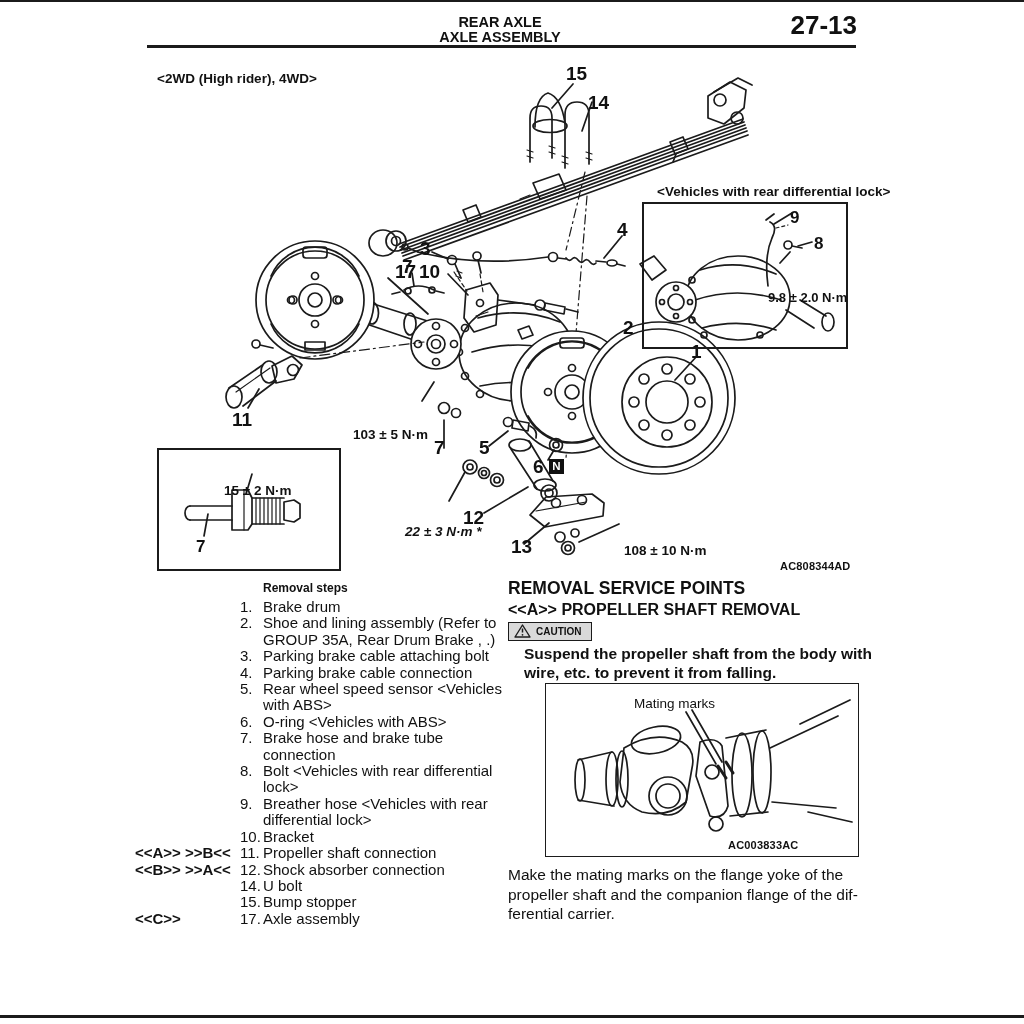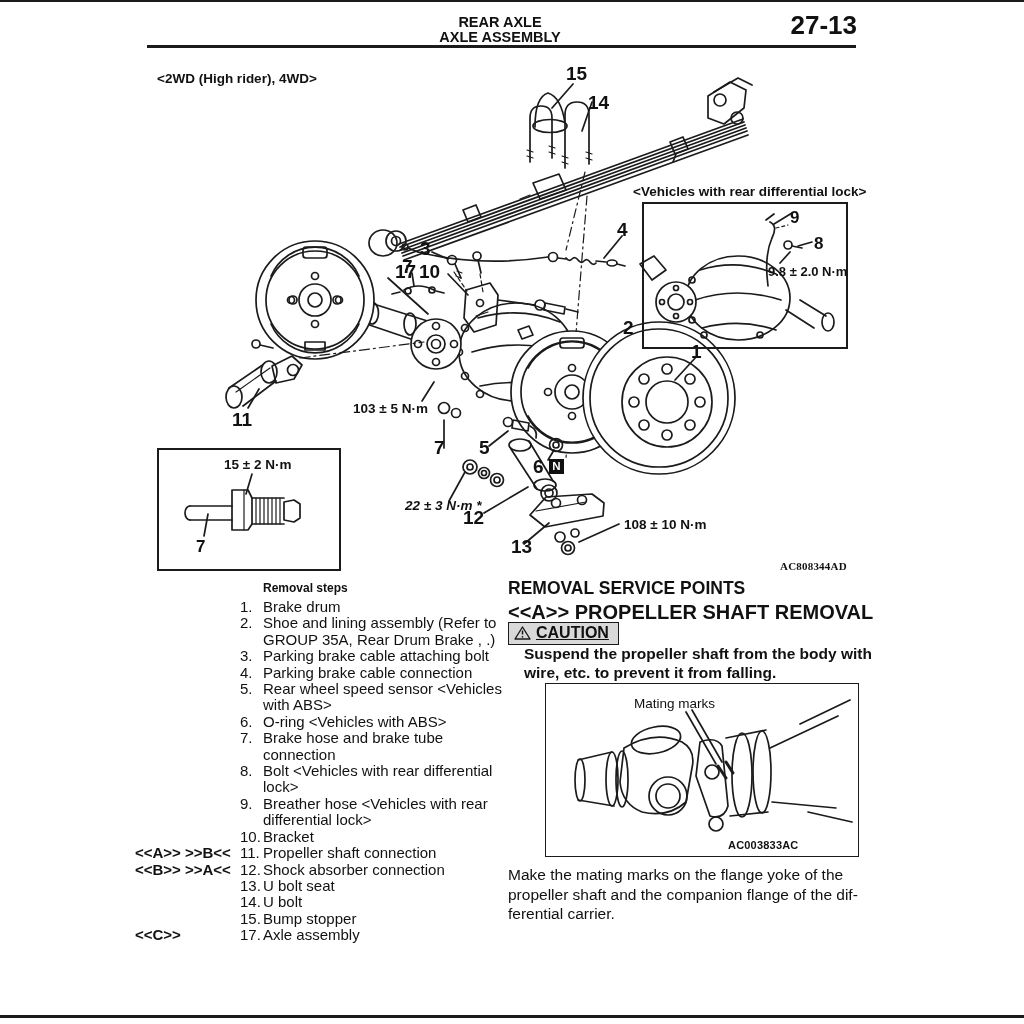--- a/index.html
+++ b/index.html
@@ -7,38 +7,38 @@
         font-family:"Liberation Sans","DejaVu Sans",sans-serif;color:#111;}
   .edge{position:absolute;left:0;width:1024px;background:#1b1b1b;}
   .hdr-center{position:absolute;left:340px;top:15px;width:320px;text-align:center;
               font-weight:bold;font-size:14.5px;line-height:15px;}
   .page-num{position:absolute;left:735px;top:10px;width:122px;text-align:right;
             font-weight:bold;font-size:26px;}
   .hdr-rule{position:absolute;left:147px;top:45px;width:709px;height:3px;background:#1b1b1b;}
   .variant{position:absolute;left:157px;top:71px;font-weight:bold;font-size:13.5px;}
   .co{position:absolute;font-weight:bold;font-size:19px;line-height:19px;}
   .co-sm{position:absolute;font-weight:bold;font-size:17px;line-height:17px;}
-  .tq{position:absolute;font-weight:bold;font-size:13.5px;white-space:nowrap;}
+  .tq{position:absolute;font-weight:bold;font-size:13.5px;white-space:nowrap;margin-top:26px;}
   .code{position:absolute;font-weight:bold;font-size:11px;letter-spacing:.2px;}
-  .inset-title{position:absolute;font-weight:bold;font-size:13.5px;white-space:nowrap;}
+  .inset-title{position:absolute;font-weight:bold;font-size:13.5px;white-space:nowrap;margin-left:24px;}
   .inset-box{position:absolute;border:2px solid #1b1b1b;background:transparent;}
   .nbox{position:absolute;width:15px;height:15px;background:#101010;color:#fff;
         font-weight:bold;font-size:11.5px;line-height:15px;text-align:center;}
   .steps-head{position:absolute;left:263px;top:581px;font-weight:bold;font-size:12px;}
   .steps{position:absolute;left:135px;top:599px;width:382px;font-size:15px;line-height:16.4px;}
   .srow{display:flex;}
   .mka{width:50px;font-weight:bold;flex:none;}
   .mkb{width:55px;font-weight:bold;flex:none;}
   .num{width:23px;flex:none;}
   .txt{flex:1;white-space:nowrap;}
   .sp-title{position:absolute;left:508px;top:578px;font-weight:bold;font-size:17.5px;}
-  .sp-sub{position:absolute;left:508px;top:601px;font-weight:bold;font-size:20px;}
+  .sp-sub{position:absolute;left:508px;top:601px;font-weight:bold;font-size:16px;}
   .caution-box{position:absolute;left:508px;top:622px;display:inline-flex;align-items:center;
                gap:5px;background:#d9d9d9;border:1.6px solid #1b1b1b;padding:1px 9px 2px 5px;}
-  .caution-box .lbl{font-weight:bold;font-size:16px;text-decoration:underline;}
+  .caution-box .lbl{font-weight:bold;font-size:10px;}
   .sp-caution{position:absolute;left:508px;top:645px;font-weight:bold;font-size:15.5px;line-height:18.5px;white-space:nowrap;margin-left:16px;}
   .fig-box{position:absolute;left:545px;top:683px;width:312px;height:172px;border:1.8px solid #1b1b1b;}
   .fig-label{position:absolute;left:634px;top:696px;font-size:13.5px;}
   .sp-body{position:absolute;left:508px;top:865px;font-size:15.5px;line-height:19.5px;white-space:nowrap;}
   svg.art{position:absolute;left:0;top:0;}
 </style>
 </head>
 <body>
 
 <div class="page">
@@ -350,21 +350,21 @@
   <div class="inset-title" style="left:633px;top:184px;">&lt;Vehicles with rear differential lock&gt;</div>
   <div class="inset-box" style="left:642px;top:202px;width:202px;height:143px;"></div>
   <div class="co-sm" style="left:790px;top:209px;">9</div>
   <div class="co-sm" style="left:814px;top:235px;">8</div>
   <div class="tq" style="left:768px;top:264px;font-size:13px;">9.8 ± 2.0 N·m</div>
 
   <div class="inset-box" style="left:157px;top:448px;width:180px;height:119px;"></div>
   <div class="tq" style="left:224px;top:457px;">15 ± 2 N·m</div>
   <div class="co-sm" style="left:196px;top:538px;">7</div>
 
-  <div class="code" style="left:780px;top:560px;font-family:Liberation Serif, serif;">AC808344AD</div>
+  <div class="code" style="left:780px;top:560px;">AC808344AD</div>
 
   <div class="steps-head">Removal steps</div>
   <div class="steps">
     <div class="srow">
         <span class="mka"></span>
         <span class="mkb"></span>
         <span class="num">1.</span>
         <span class="txt">Brake drum</span>
       </div>
     <div class="srow">
@@ -455,26 +455,20 @@
         <span class="mka">&lt;&lt;A&gt;&gt;</span>
         <span class="mkb">&gt;&gt;B&lt;&lt;</span>
         <span class="num">11.</span>
         <span class="txt">Propeller shaft connection</span>
       </div>
     <div class="srow">
         <span class="mka">&lt;&lt;B&gt;&gt;</span>
         <span class="mkb">&gt;&gt;A&lt;&lt;</span>
         <span class="num">12.</span>
         <span class="txt">Shock absorber connection</span>
-      </div>
-    <div class="srow">
-        <span class="mka"></span>
-        <span class="mkb"></span>
-        <span class="num">13.</span>
-        <span class="txt">U bolt seat</span>
       </div>
     <div class="srow">
         <span class="mka"></span>
         <span class="mkb"></span>
         <span class="num">14.</span>
         <span class="txt">U bolt</span>
       </div>
     <div class="srow">
         <span class="mka"></span>
         <span class="mkb"></span>

